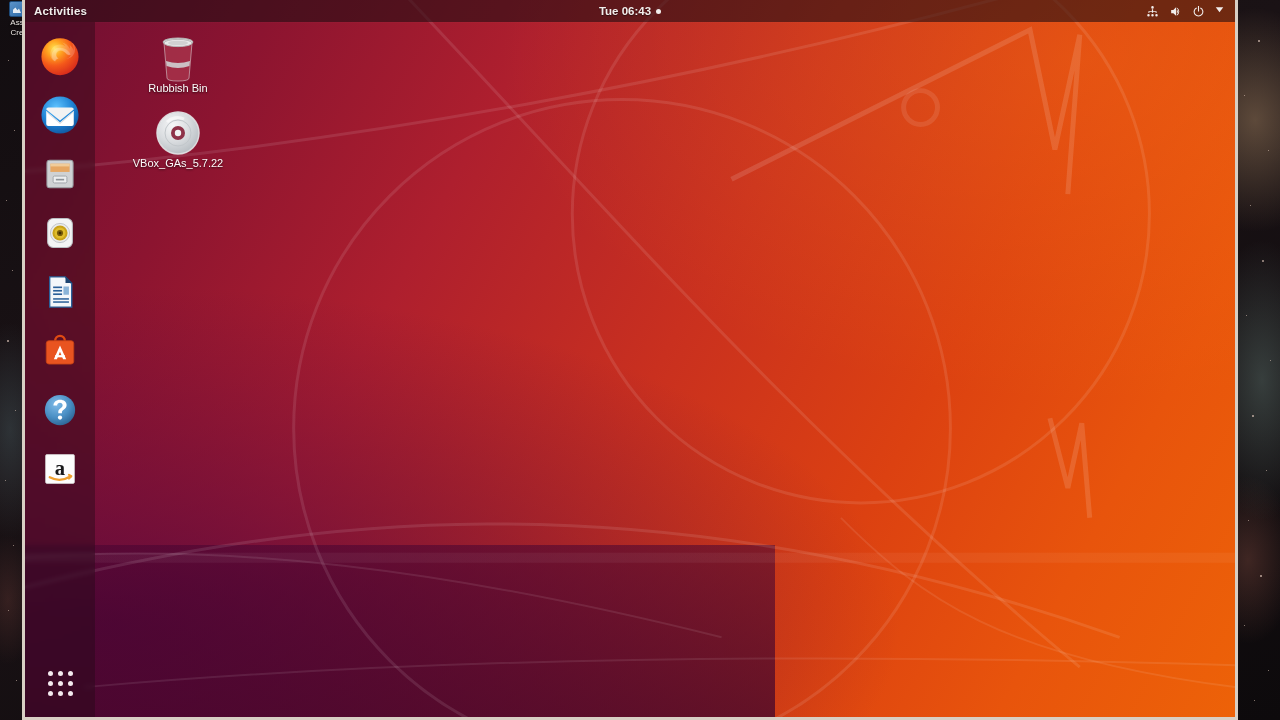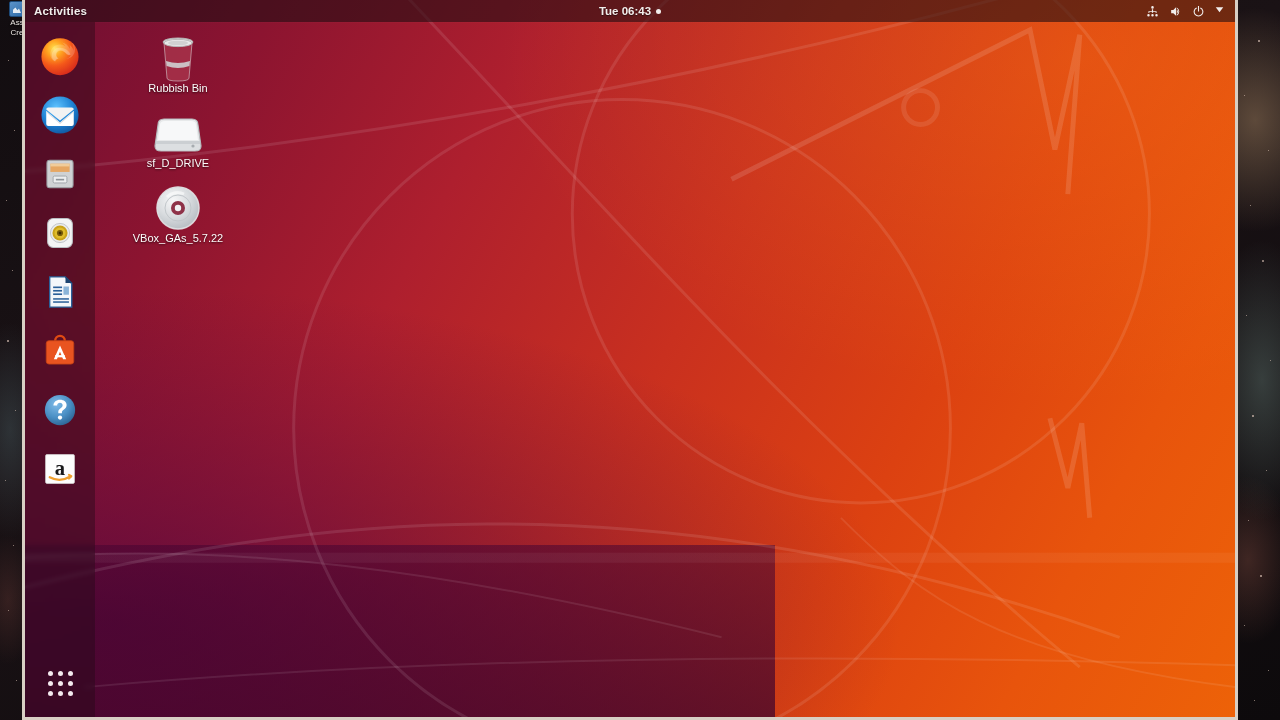--- a/index.html
+++ b/index.html
@@ -418,32 +418,20 @@
           <path d="M9 11 L12 46 Q12 49 23 49 Q34 49 34 46 L37 11 Z" fill="#a7324a" opacity=".85"></path>
           <path d="M9 11 L12 46 Q12 49 23 49 Q34 49 34 46 L37 11 Z" fill="none" stroke="#cdb0b8" stroke-width="1" opacity=".7"></path>
           <path d="M11 29 Q23 33 35 29 L34.4 34 Q23 38 11.6 34 Z" fill="#cfd1d3" opacity=".9"></path>
           <ellipse cx="23" cy="11" rx="14" ry="3.6" fill="#e9e9e9" stroke="#b9b9b9" stroke-width="1"></ellipse>
           <ellipse cx="23" cy="11" rx="10" ry="2.3" fill="#bdbdbd" opacity=".55"></ellipse>
         </svg>
       </div>
       <div class="lbl">Rubbish Bin</div>
     </div>
 
-    <div class="desktop-icon">
-      <div class="ico">
-        <svg width="56" height="44" viewBox="0 0 56 44">
-          <path d="M8 12 Q8 6 14 6 L42 6 Q48 6 48 12 L51 33 Q51 38 45 38 L11 38 Q5 38 5 33 Z" fill="#e7e9ea" stroke="#b6babd" stroke-width="1.2"></path>
-          <path d="M10 12 Q10 8 15 8 L41 8 Q46 8 46 12 L48 27 L8 27 Z" fill="#f7f8f9"></path>
-          <rect x="6" y="28" width="44" height="9" rx="3" fill="#dcdfe1"></rect>
-          <rect x="6" y="28" width="44" height="3" fill="#cbcfd2"></rect>
-          <circle cx="43" cy="33" r="1.6" fill="#a7acb0"></circle>
-        </svg>
-      </div>
-      <div class="lbl">sf_D_DRIVE</div>
-    </div>
 
     <div class="desktop-icon">
       <div class="ico">
         <svg width="48" height="48" viewBox="0 0 48 48">
           <defs>
             <radialGradient id="cdg" cx="38%" cy="32%" r="70%">
               <stop offset="0%" stop-color="#f6f7f8"></stop>
               <stop offset="55%" stop-color="#d9dcdf"></stop>
               <stop offset="100%" stop-color="#b9bfc4"></stop>
             </radialGradient>

